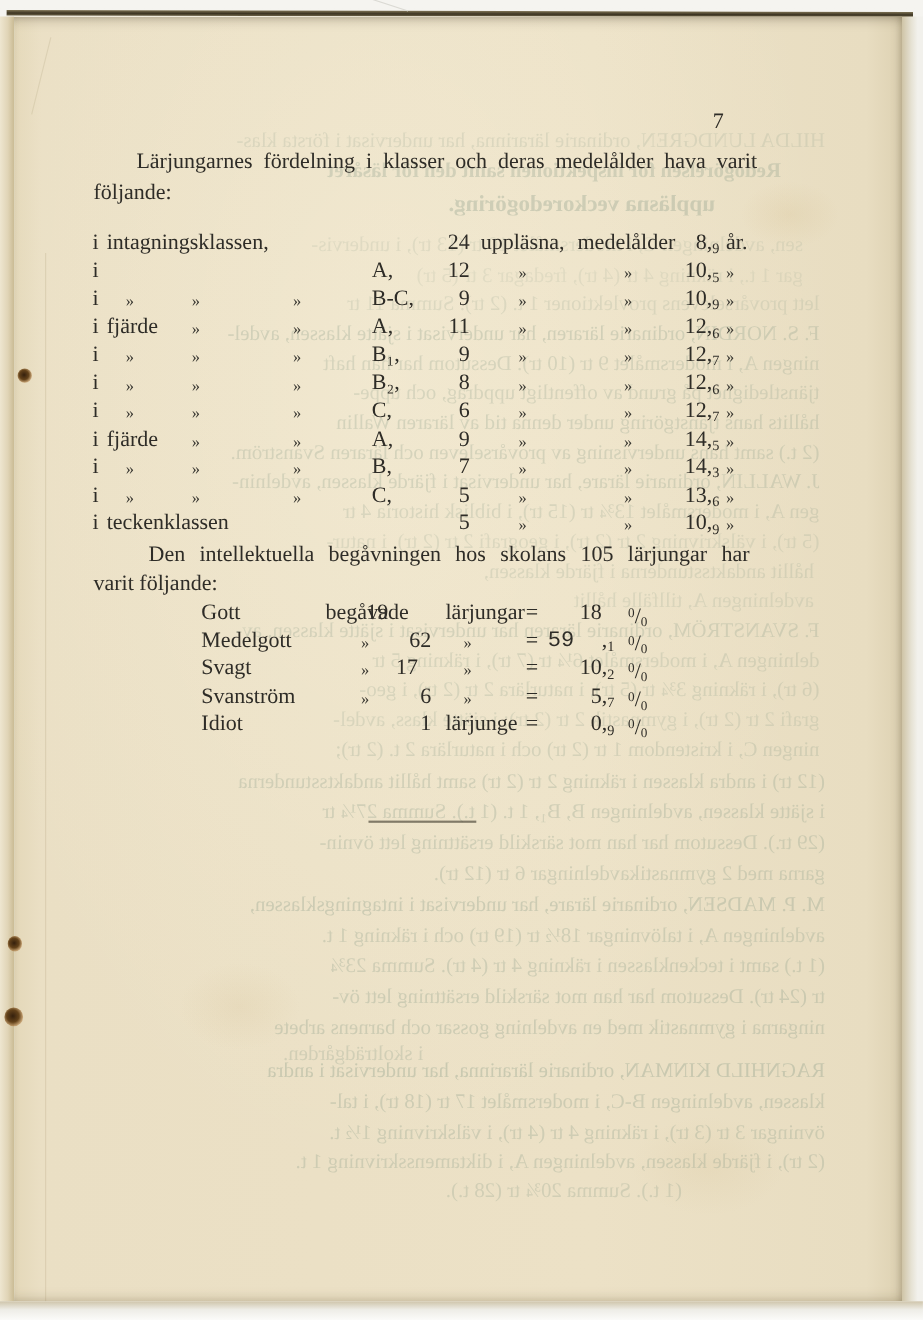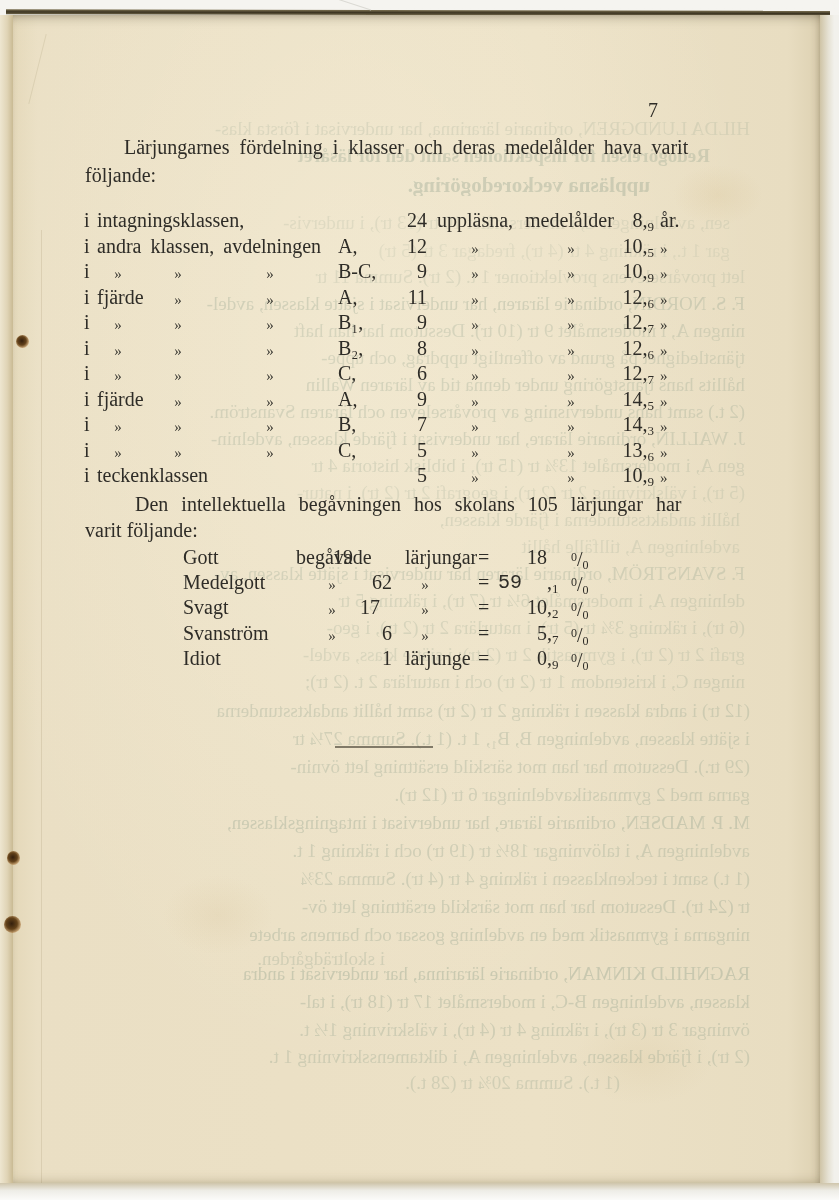--- a/index.html
+++ b/index.html
@@ -102,21 +102,20 @@
 
       <div class="abs" style="left:0;top:0;width:839px;height:1200px;">
           <div class="cellbox" style="left: 84px; top: 209px;">i</div>
           <div class="cellbox" style="left: 97px; top: 209px; word-spacing: 4px;">intagningsklassen,</div>
           <div class="cellbox" style="left: 383px; top: 209px; width: 44px; text-align: right;">24</div>
           <div class="cellbox" style="left: 437px; top: 209px;">uppläsna,</div>
           <div class="cellbox" style="left: 525px; top: 209px;">medelålder</div>
           <div class="cellbox" style="left: 582px; top: 209px; width: 72px; text-align: right;">8,<span class="dd">9</span></div>
           <div class="cellbox" style="left: 660px; top: 209px;">år.</div>
           <div class="cellbox" style="left: 84px; top: 234.5px;">i</div>
-          <div class="cellbox" style="left: 97px; top: 234.5px; word-spacing: 4px;">andra klassen, avdelningen</div>
           <div class="cellbox" style="left: 338px; top: 234.5px;">A,</div>
           <div class="cellbox" style="left: 383px; top: 234.5px; width: 44px; text-align: right;">12</div>
           <div class="cellbox dit" style="left: 457px; top: 237.5px; width: 36px; text-align: center;">»</div>
           <div class="cellbox dit" style="left: 553px; top: 237.5px; width: 36px; text-align: center;">»</div>
           <div class="cellbox" style="left: 582px; top: 234.5px; width: 72px; text-align: right;">10,<span class="dd">5</span></div>
           <div class="cellbox dit" style="left: 660px; top: 237.5px; width: 30px; text-align: left;">»</div>
           <div class="cellbox" style="left: 84px; top: 260px;">i</div>
           <div class="cellbox dit" style="left: 100px; top: 263px; width: 36px; text-align: center;">»</div>
           <div class="cellbox dit" style="left: 160px; top: 263px; width: 36px; text-align: center;">»</div>
           <div class="cellbox dit" style="left: 252px; top: 263px; width: 36px; text-align: center;">»</div>

